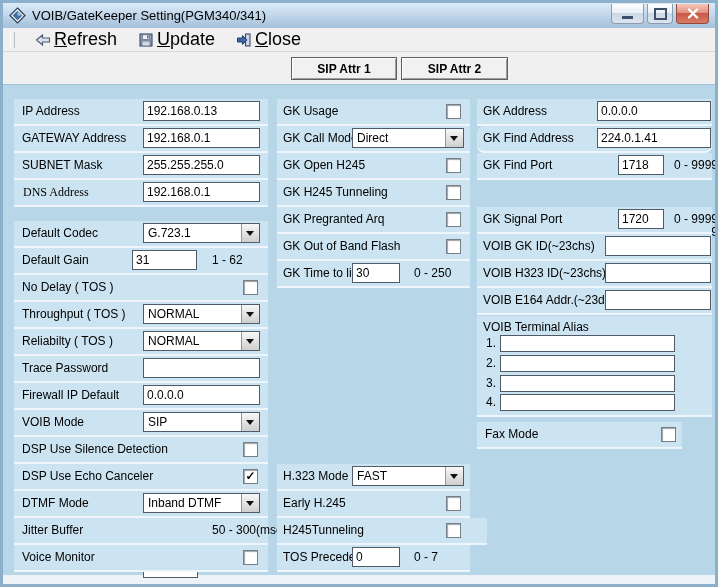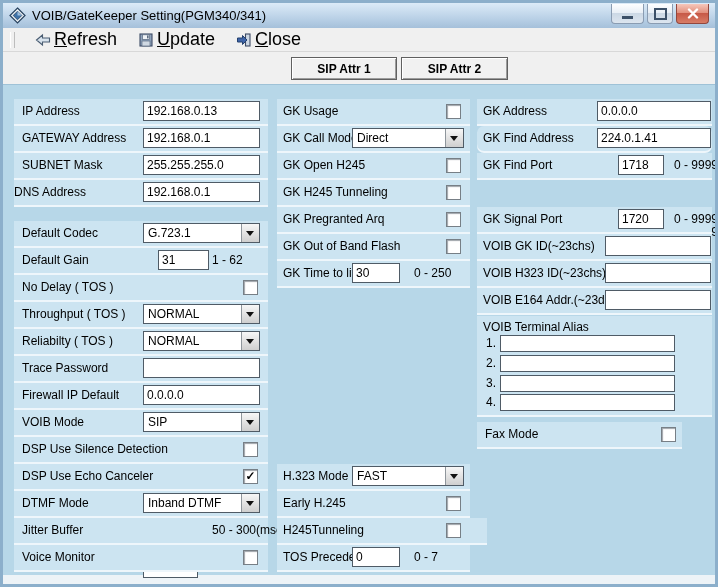--- a/index.html
+++ b/index.html
@@ -116,37 +116,37 @@
         </div>
         <div class="row" style="top: 27px; width: 254px;">
           <span class="rlabel" style="left: 8px;">GATEWAY Address</span>
           <input class="tin" readonly="" value="192.168.0.1" style="left: 129px; width: 117px;">
         </div>
         <div class="row" style="top: 54px; width: 254px;">
           <span class="rlabel" style="left: 8px;">SUBNET Mask</span>
           <input class="tin" readonly="" value="255.255.255.0" style="left: 129px; width: 117px;">
         </div>
         <div class="row" style="top: 81px; width: 254px;">
-          <span class="rlabel" style="left: 0;">DNS Address</span>
+          <span class="rlabel" style="left: 9px; font-family: Liberation Serif, serif;">DNS Address</span>
           <input class="tin" readonly="" value="192.168.0.1" style="left: 129px; width: 117px;">
         </div>
       </div>
       <div class="group" style="left: 14px; top: 221px; width: 254px; height: 351px;">
         <div class="row" style="top: 0px; width: 254px;">
           <span class="rlabel" style="left: 8px;">Default Codec</span>
           <div class="sel" style="left: 129px; width: 117px;">
             <span class="val">G.723.1</span>
             <div class="btn">
               <span class="tri"></span>
             </div>
           </div>
         </div>
         <div class="row" style="top: 27px; width: 254px;">
           <span class="rlabel" style="left: 8px;">Default Gain</span>
-          <input class="tin" readonly="" value="31" style="left: 144px; width: 51px;">
+          <input class="tin" readonly="" value="31" style="left: 118px; width: 65px;">
           <span class="range" style="left: 198px;">1 - 62</span>
         </div>
         <div class="row" style="top: 54px; width: 254px;">
           <span class="rlabel" style="left: 8px;">No Delay ( TOS )</span>
           <div class="chk" style="left: 229px;"></div>
         </div>
         <div class="row" style="top: 81px; width: 254px;">
           <span class="rlabel" style="left: 8px;">Throughput ( TOS )</span>
           <div class="sel" style="left: 129px; width: 117px;">
             <span class="val">NORMAL</span>

